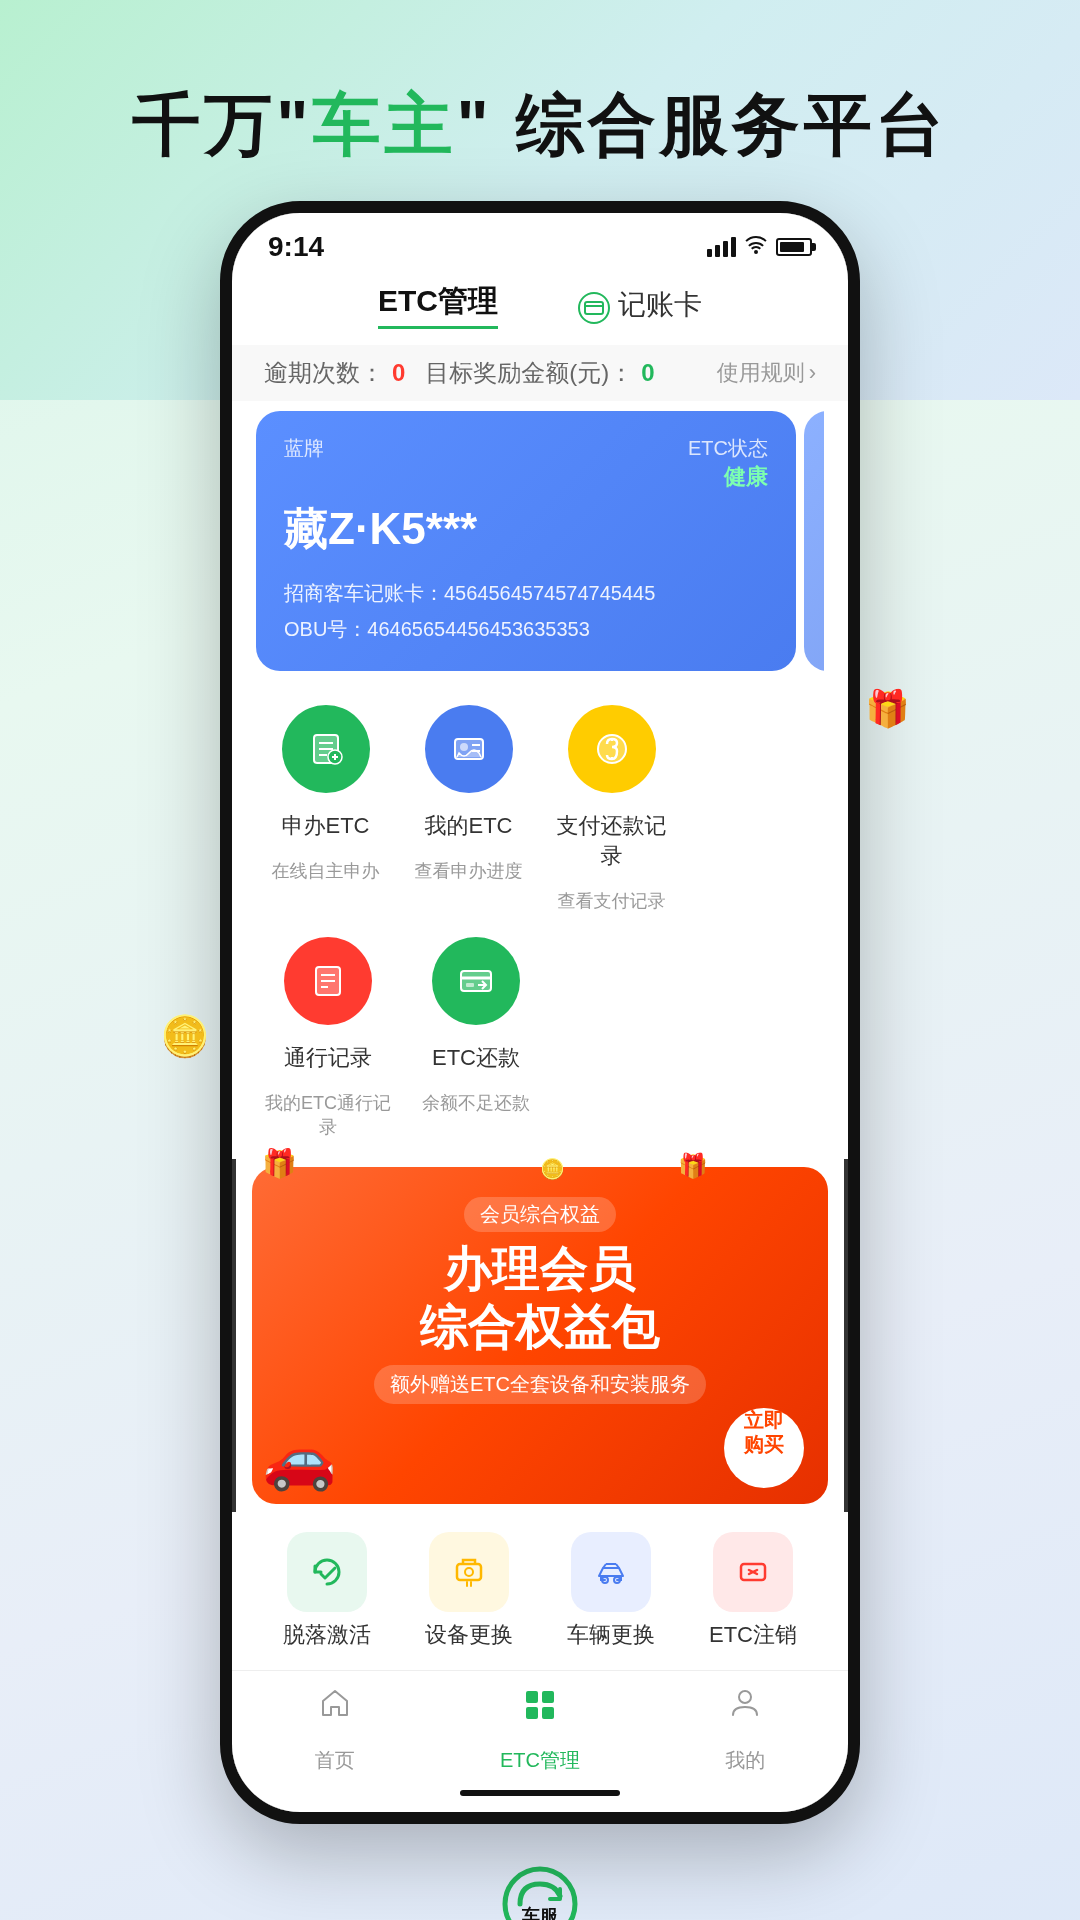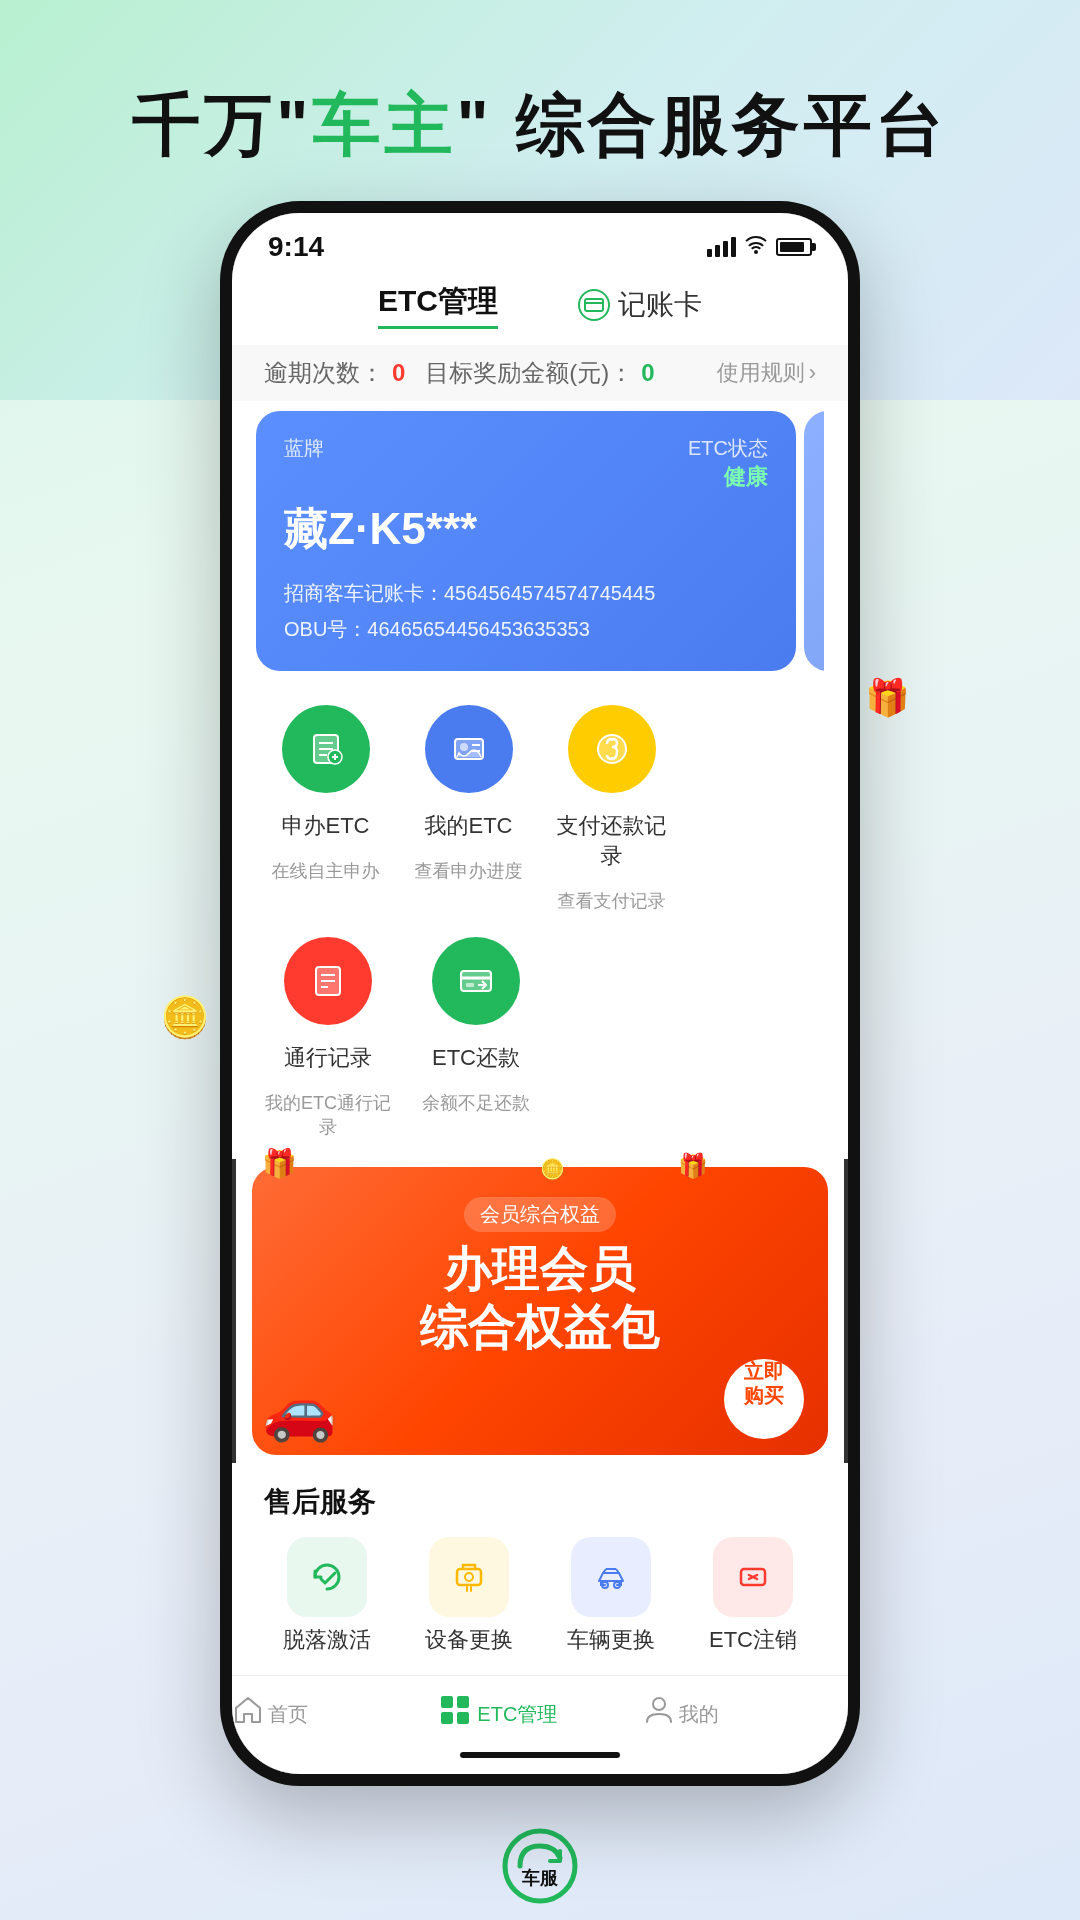--- a/index.html
+++ b/index.html
@@ -134,21 +134,21 @@
       color: #333;
     }
     .header-tab.active {
       color: #111;
       font-weight: 700;
       border-bottom: 3px solid #22b85c;
       padding-bottom: 4px;
     }
     .header-account {
       display: flex;
-      align-items: center;
+      align-items: flex-end;
       gap: 8px;
       font-size: 28px;
       color: #333;
     }
     .account-icon {
       width: 32px;
       height: 32px;
       border-radius: 50%;
       border: 2px solid #22b85c;
       display: flex;
@@ -394,23 +394,24 @@
     
     .bottom-nav {
       display: flex;
       background: #fff;
       border-top: 1px solid #eee;
       padding: 16px 0 8px;
     }
     .nav-item {
       flex: 1;
       display: flex;
-      flex-direction: row;
-      align-items: center;
-      gap: 4px;
+      flex-direction: column;
+      align-items: center;
+      gap: 16px;
+      justify-content: space-between;
     }
     .nav-icon {
       font-size: 32px;
       color: #999;
     }
     .nav-icon.active { color: #22b85c; }
     .nav-label {
       font-size: 20px;
       color: #999;
     }
@@ -640,34 +641,34 @@
         <div style="position:absolute;top:-10px;left:50%;font-size:20px;">🪙</div>
 
         <div style="text-align:center; padding: 10px 0 80px;">
           <div class="promo-tag">会员综合权益</div>
           <div class="promo-title">
             <span>办理会员</span>
           </div>
           <div class="promo-title">
             <span>综合权益包</span>
           </div>
+          <div class="promo-sub-note">额外赠送ETC全套设备和安装服务</div>
         </div>
 
         <div style="position:absolute;left:10px;bottom:10px;z-index:5;">
           <div style="font-size:60px;">🚗</div>
         </div>
 
         <div class="promo-cta">
           <span>立即<br>购买</span>
         </div>
       </div>
     </div>
 
     <div class="after-sales">
-      <div class="section-title">售后服务</div>
       <div class="after-sales-grid">
 
         <div class="as-item">
           <div class="as-icon green">
             <svg width="36" height="36" viewBox="0 0 36 36" fill="none">
               <path d="M6 18 A12 12 0 1 1 18 30" stroke="#22b85c" stroke-width="3" fill="none" stroke-linecap="round"></path>
               <path d="M6 12 L6 18 L12 18" stroke="#22b85c" stroke-width="3" stroke-linecap="round" stroke-linejoin="round" fill="none"></path>
               <path d="M12 20 L16 24 L26 14" stroke="#22b85c" stroke-width="3" stroke-linecap="round" stroke-linejoin="round" fill="none"></path>
             </svg>
           </div>

